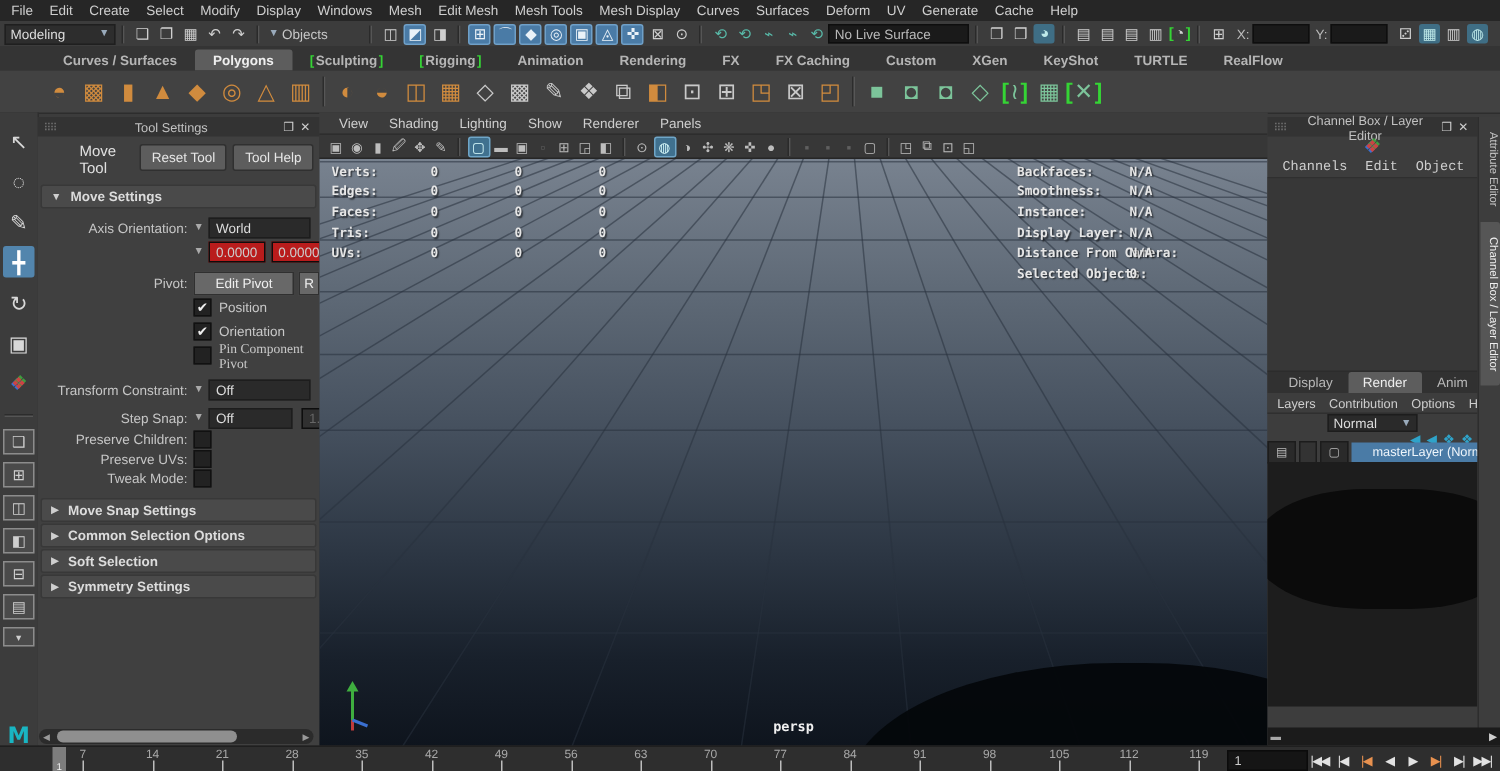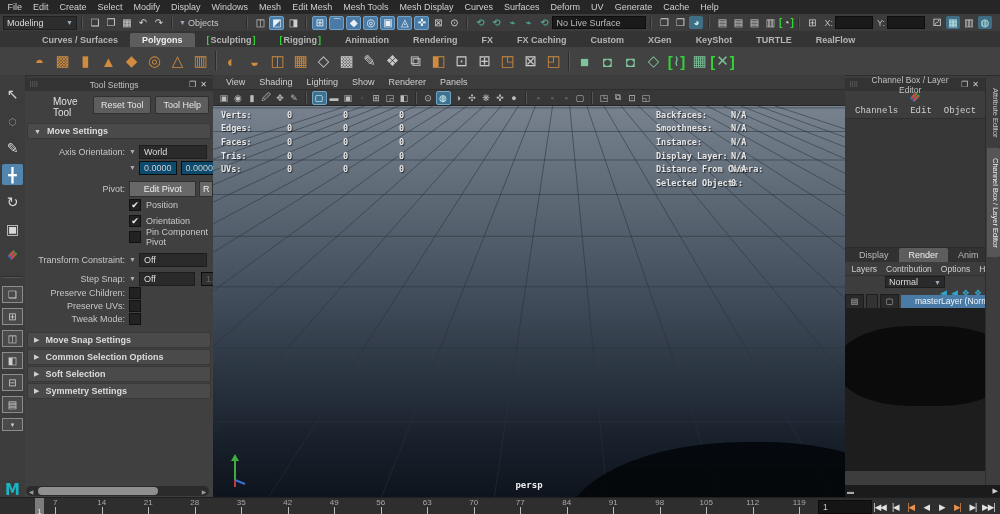--- a/index.html
+++ b/index.html
@@ -59,21 +59,21 @@
   .ts-toolname{font-size:10px;color:#e0e0e0;flex:1;}
   .ts-btn{background:#5d5d5d;border:1px solid #303030;border-radius:2px;color:#e6e6e6;font-size:9px;padding:3px 7px;margin-left:4px;}
   .section{background:#4a4a4a;border:1px solid #383838;border-radius:2px;margin:1px 2px;height:14px;display:flex;align-items:center;padding:0 4px;color:#dedede;}
   .section .tri{font-size:7px;margin:0 6px 0 2px;color:#cfcfcf;}
   .section .lbl{font-size:9px;font-weight:bold;color:#dcdcdc;}
   .ts-body{padding:3px 0 5px;}
   .ts-row{display:flex;align-items:center;height:15px;margin:1px 0;}
   .ts-label{width:100px;text-align:right;padding-right:4px;color:#c6c6c6;flex:0 0 auto;}
   .ts-dd-arrow{width:10px;color:#aaa;font-size:7px;flex:0 0 auto;}
   .ts-combo{background:#2a2a2a;border:1px solid #1d1d1d;height:12px;flex:1;margin-right:6px;display:flex;align-items:center;padding:0 4px;color:#ddd;}
-  .ts-field{background:#0c4a6e;border:1px solid #0d0d0d;height:12px;width:48px;display:flex;align-items:center;padding:0 4px;color:#ccc;margin-right:4px;}
+  .ts-field{background:#b91c1c;border:1px solid #0d0d0d;height:12px;width:48px;display:flex;align-items:center;padding:0 4px;color:#ccc;margin-right:4px;}
   .ts-field.dim{color:#666;background:#303030;}
   .cb{width:10px;height:10px;background:#222;border:1px solid #111;margin-right:5px;display:flex;align-items:center;justify-content:center;color:#eee;font-size:9px;flex:0 0 auto;}
   .cb.on::before{content:"✔";}
   .ts-btn2{background:#686868;border:1px solid #303030;color:#efefef;font-size:9px;height:14px;display:flex;align-items:center;justify-content:center;}
   .hscroll{position:absolute;bottom:1px;left:1px;width:183px;height:10px;background:#2b2b2b;border-radius:5px;display:flex;align-items:center;}
   .hscroll .thumb{position:absolute;left:12px;width:120px;height:8px;background:#8f8f8f;border-radius:4px;top:1px;}
   .hscroll .arrow{width:10px;color:#999;font-size:6px;text-align:center;}
   .hscroll .arrow.r{margin-left:auto;}
 
   
@@ -84,21 +84,21 @@
   .vpico{width:13px;height:12px;display:flex;align-items:center;justify-content:center;font-size:9px;color:#bdbdbd;margin:0 .5px;flex:0 0 auto;border-radius:2px;}
   .vpico.hl{background:#40718f;border:1px solid #6fa6c8;color:#dff;}
   .vpico.dim{opacity:.3;}
   .canvas{position:relative;width:632px;height:393px;overflow:hidden;
     background:linear-gradient(#78828f 0%,#5f6a77 22%,#46515f 45%,#2b3542 68%,#18202b 85%,#0e141d 100%);}
   .hud{position:absolute;font-family:"DejaVu Sans Mono",monospace;font-weight:bold;font-size:8.5px;color:#e6e6e6;text-shadow:1px 1px 1px rgba(0,0,0,.6);}
   .hud-left{left:8px;top:2px;}
   .hud-left .hud-row{display:flex;height:13.6px;align-items:center;}
   .hud-left .hl-label{width:66px;}
   .hud-left .hl-v{width:56px;}
-  .hud-right{left:443px;top:2px;}
+  .hud-right{left:465px;top:2px;}
   .hud-right .hud-row{position:relative;height:13.6px;display:flex;align-items:center;width:160px;}
   .hud-right .hr-label{white-space:nowrap;}
   .hud-right .hr-value{position:absolute;left:75px;}
   .persp-label{position:absolute;left:0;right:0;top:374px;text-align:center;color:#f0f0f0;font-family:"DejaVu Sans Mono",monospace;font-weight:bold;font-size:9px;}
   .silhouette{position:absolute;right:-80px;bottom:-38px;width:360px;height:95px;background:#04070b;border-radius:50% 45% 0 0/90% 80% 0 0;opacity:.95;}
 
   
   .right-panel{left:845px;top:78px;width:140px;height:419px;background:#3d3d3d;}
   .cb-menus{height:14px;display:flex;align-items:center;padding-left:4px;border-bottom:1px solid #2f2f2f;}
   .cb-menu-item{padding:0 6px;color:#cfcfcf;font-family:Liberation Mono, monospace;}
@@ -370,21 +370,21 @@
           </div>
       </div>
       <div class="ts-row" style="padding-left:104px;">
         <span class="cb on"></span>
         <span>Position</span>
       </div>
       <div class="ts-row" style="padding-left:104px;">
         <span class="cb on"></span>
         <span>Orientation</span>
       </div>
-      <div class="ts-row" style="padding-left:104px;">
+      <div class="ts-row" style="padding-left:104px;font-family:Liberation Serif, serif;">
         <span class="cb"></span>
         <span>Pin Component Pivot</span>
       </div>
       <div class="ts-row" style="margin-top:8px;">
         <span class="ts-label">Transform Constraint:</span>
         <span class="ts-dd-arrow">▼</span>
         <div class="ts-combo">
             <span>Off</span>
           </div>
       </div>

